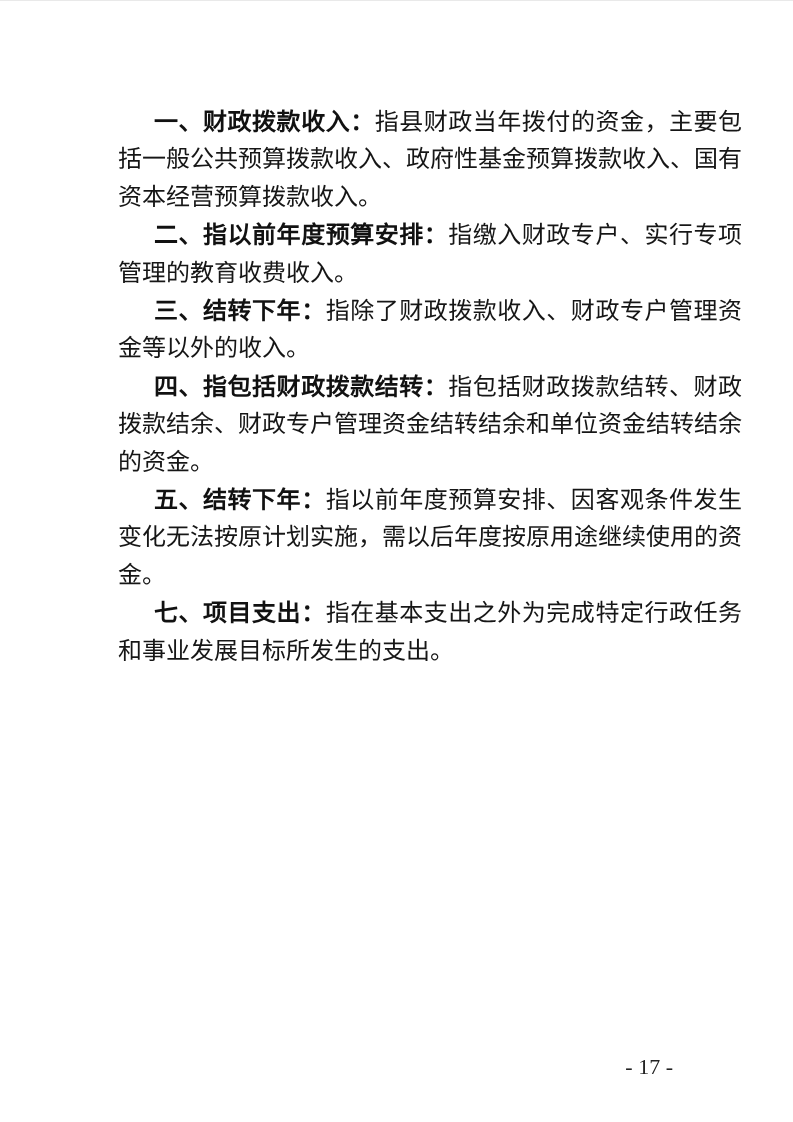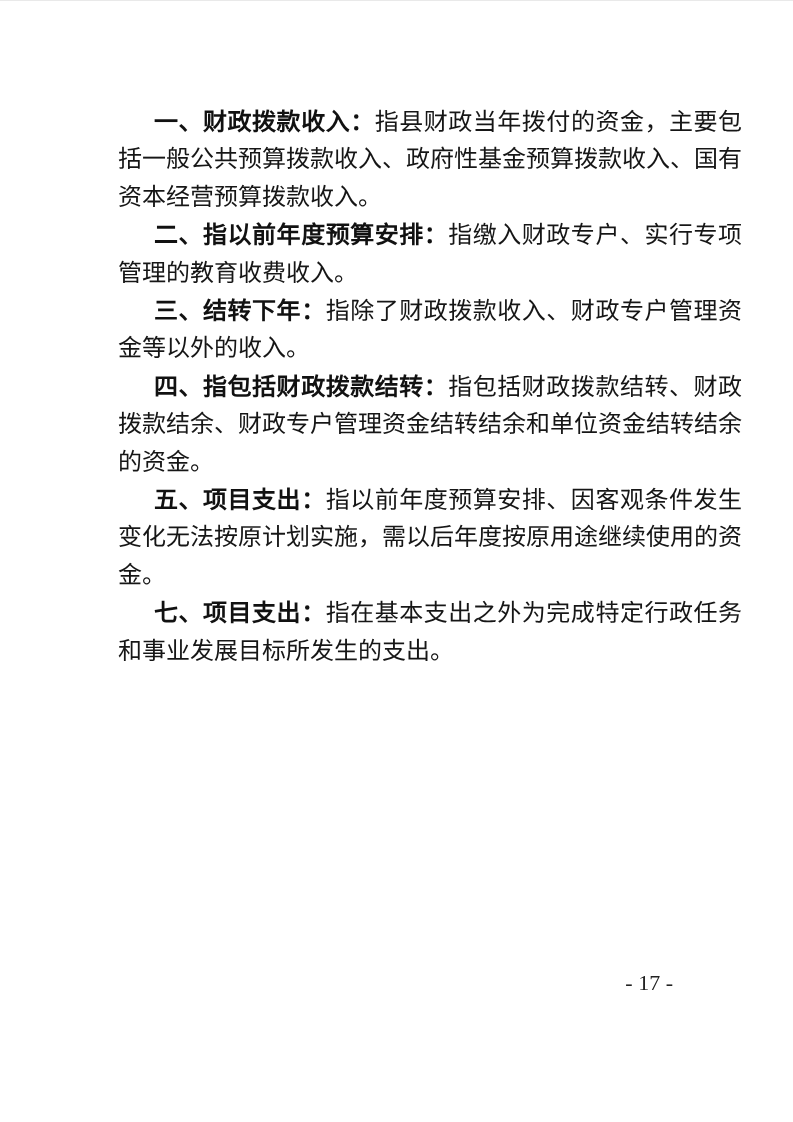--- a/index.html
+++ b/index.html
@@ -35,36 +35,36 @@
   }
   .term {
     font-family: "Liberation Sans", "DejaVu Sans", sans-serif;
     font-weight: 700;
     color: #111111;
   }
   .page-footer {
     position: absolute;
     left: 0;
     right: 120px;
-    top: 968px;
+    top: 1052px;
     text-align: right;
     color: #222222;
     font-family: "Liberation Serif", "DejaVu Serif", serif;
     font-size: 22px;
     line-height: 30px;
   }
 </style>
 </head>
 <body>
 
 <div class="page">
   <main class="content">
     <p><span class="term">一、财政拨款收入：</span><span>指县财政当年拨付的资金，主要包括一般公共预算拨款收入、政府性基金预算拨款收入、国有资本经营预算拨款收入。</span></p>
     <p><span class="term">二、指以前年度预算安排：</span><span>指缴入财政专户、实行专项管理的教育收费收入。</span></p>
     <p><span class="term">三、结转下年：</span><span>指除了财政拨款收入、财政专户管理资金等以外的收入。</span></p>
     <p><span class="term">四、指包括财政拨款结转：</span><span>指包括财政拨款结转、财政拨款结余、财政专户管理资金结转结余和单位资金结转结余的资金。</span></p>
-    <p><span class="term">五、项目支出：</span><span>指以前年度预算安排、因客观条件发生变化无法按原计划实施，需以后年度按原用途继续使用的资金。</span></p>
+    <p><span class="term">五、结转下年：</span><span>指以前年度预算安排、因客观条件发生变化无法按原计划实施，需以后年度按原用途继续使用的资金。</span></p>
     <p><span class="term">七、项目支出：</span><span>指在基本支出之外为完成特定行政任务和事业发展目标所发生的支出。</span></p>
   </main>
   <footer class="page-footer">
     <span>- 17 -</span>
   </footer>
 </div>
 
 </body></html>

